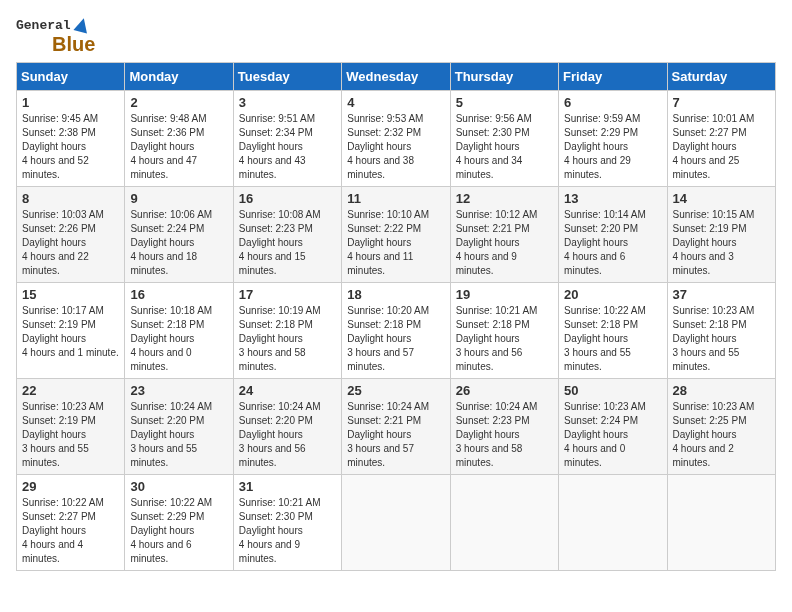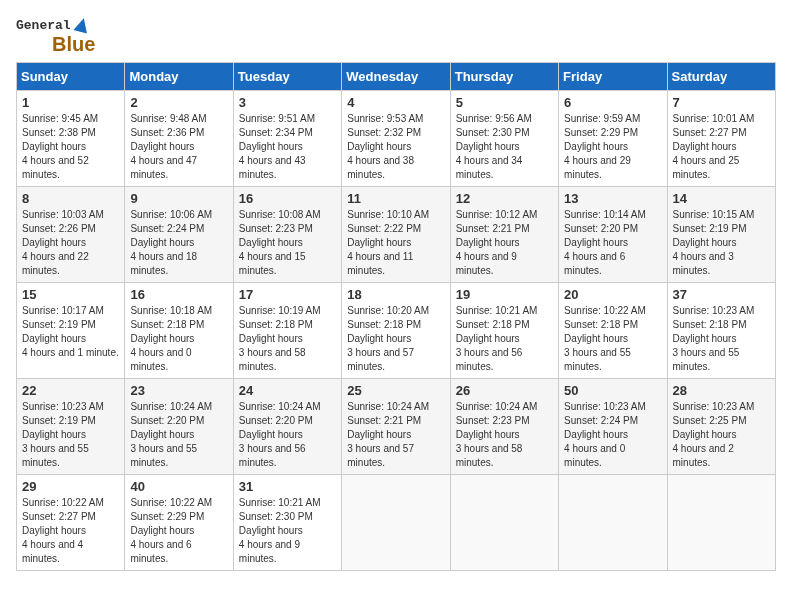--- a/index.html
+++ b/index.html
@@ -225,21 +225,21 @@
           <span class="day-number">28</span>
           <div class="day-info">Sunrise: 10:23 AM<br>Sunset: 2:25 PM<br>Daylight hours<br>4 hours and 2 minutes.</div>
         </td>
       </tr>
       <tr>
         <td>
           <span class="day-number">29</span>
           <div class="day-info">Sunrise: 10:22 AM<br>Sunset: 2:27 PM<br>Daylight hours<br>4 hours and 4 minutes.</div>
         </td>
         <td>
-          <span class="day-number">40</span>
+          <span class="day-number">30</span>
           <div class="day-info">Sunrise: 10:22 AM<br>Sunset: 2:29 PM<br>Daylight hours<br>4 hours and 6 minutes.</div>
         </td>
         <td>
           <span class="day-number">31</span>
           <div class="day-info">Sunrise: 10:21 AM<br>Sunset: 2:30 PM<br>Daylight hours<br>4 hours and 9 minutes.</div>
         </td>
         <td class="empty-cell" style="background: rgb(249, 249, 249);"></td>
         <td class="empty-cell" style="background: rgb(249, 249, 249);"></td>
         <td class="empty-cell" style="background: rgb(249, 249, 249);"></td>
         <td class="empty-cell" style="background: rgb(249, 249, 249);"></td>

